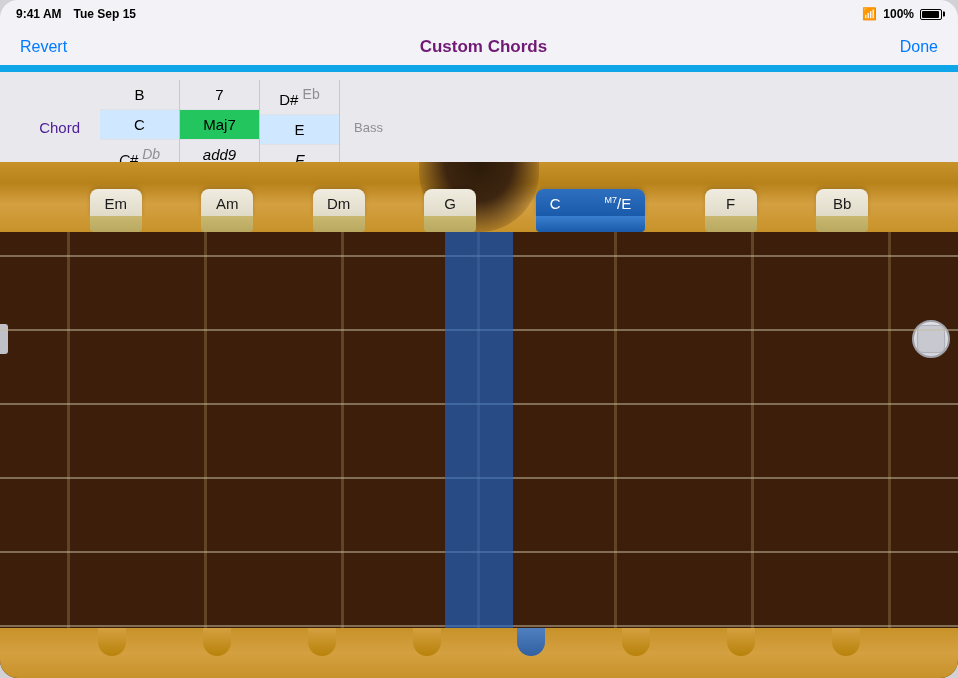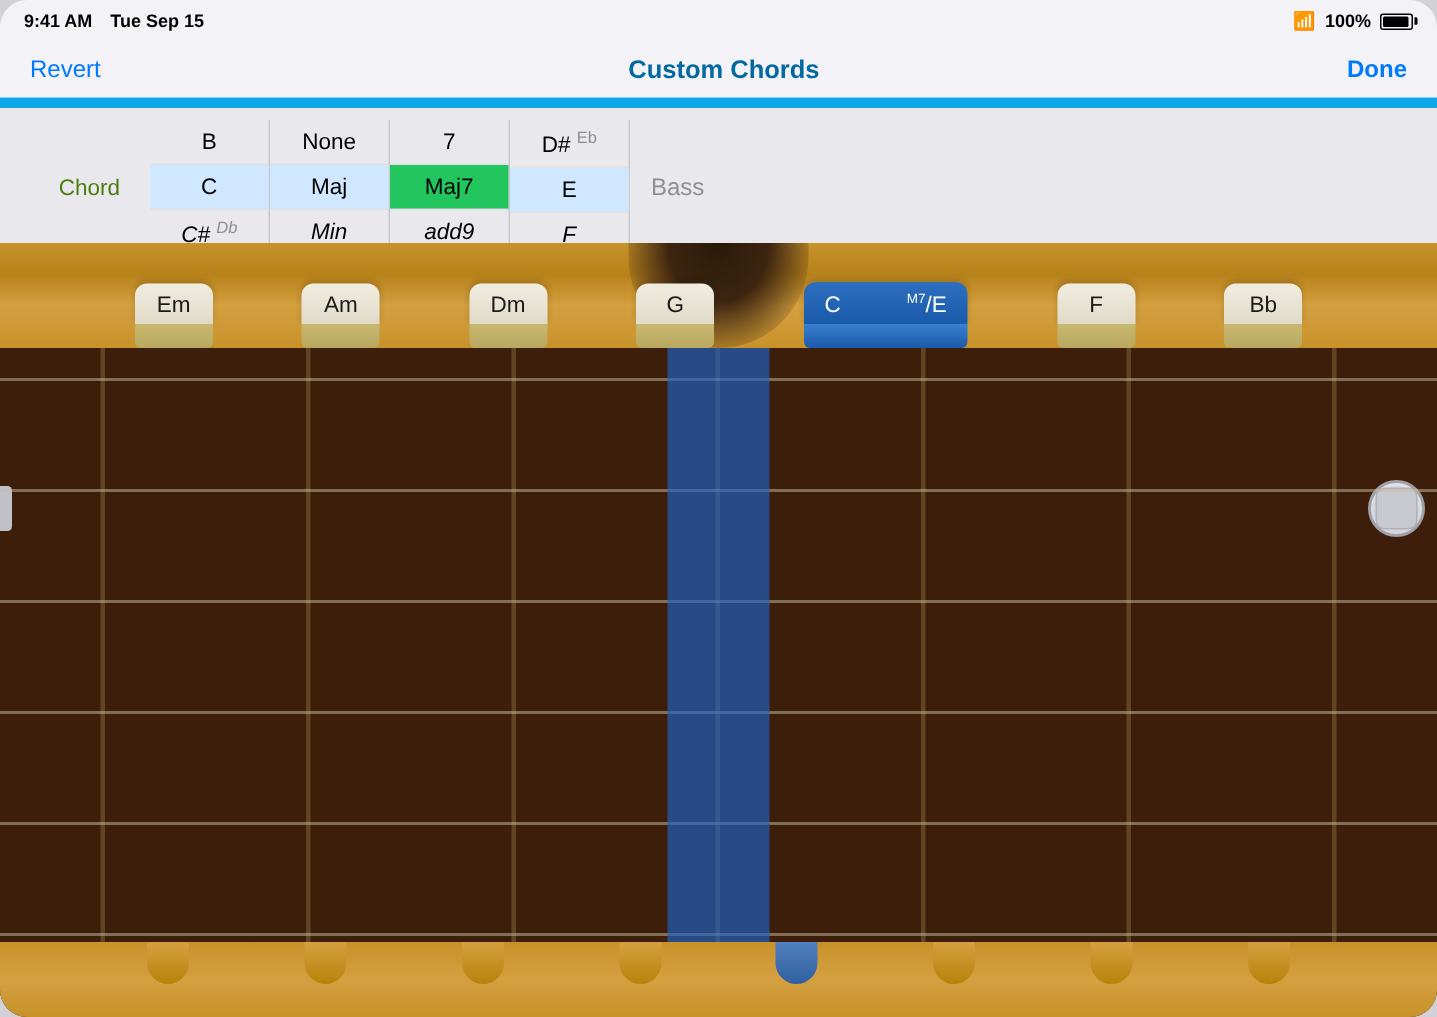--- a/index.html
+++ b/index.html
@@ -50,33 +50,33 @@
       color: #007aff;
       font-size: 16px;
       cursor: pointer;
       background: none;
       border: none;
       font-family: inherit;
     }
     .nav-title {
       font-size: 17px;
       font-weight: 600;
-      color: #0369a1;
+      color: #701a75;
     }
 
     
     .chord-picker {
       background: #e8e8ed;
       padding: 8px 0;
       display: flex;
       align-items: center;
       border-bottom: 1px solid #c8c8cc;
     }
     .chord-label {
-      color: #4d7c0f;
+      color: #4c1d95;
       font-size: 15px;
       padding: 0 20px;
       min-width: 100px;
       text-align: right;
     }
     .chord-columns {
       display: flex;
       flex: 1;
       gap: 0;
     }
@@ -92,29 +92,29 @@
       font-size: 15px;
       color: #000;
       cursor: pointer;
       white-space: nowrap;
       text-align: center;
       border-bottom: 1px solid #e0e0e5;
       position: relative;
     }
     .chord-cell:last-child { border-bottom: none; font-style: italic; }
     .chord-cell .sub {
-      font-size: 11px;
+      font-size: 14px;
       vertical-align: super;
       color: #8e8e93;
     }
     .bass-col {
       display: flex;
       align-items: center;
       padding: 0 14px;
-      font-size: 16px;
+      font-size: 13px;
       color: #8e8e93;
       min-width: 60px;
     }
 
     
     .wood-top {
       height: 70px;
       background: linear-gradient(180deg, #c8922a 0%, #b8821a 30%, #d4a040 60%, #c8922a 100%);
       position: relative;
       display: flex;
@@ -278,38 +278,33 @@
     <span>100%</span>
     <div class="battery-icon">
       <div class="battery-fill"></div>
     </div>
   </div>
 </div>
 
 <div class="nav-bar">
   <button class="nav-btn">Revert</button>
   <span class="nav-title">Custom Chords</span>
-  <button class="nav-btn" style="font-weight:700;">Done</button>
+  <button class="nav-btn" style="font-weight:400;">Done</button>
 </div>
 
 <div class="chord-picker">
   <div class="chord-label">Chord</div>
   <div class="chord-columns">
 
     <div class="chord-col">
       <div class="chord-cell">B</div>
       <div class="chord-cell" style="background:#d0e8ff;">C</div>
       <div class="chord-cell">C# <span class="sub">Db</span></div>
     </div>
 
-    <div class="chord-col">
-      <div class="chord-cell">None</div>
-      <div class="chord-cell" style="background:#d0e8ff;">Maj</div>
-      <div class="chord-cell">Min</div>
-    </div>
 
     <div class="chord-col">
       <div class="chord-cell">7</div>
       <div class="chord-cell" style="background:#22c55e;">Maj7</div>
       <div class="chord-cell">add9</div>
     </div>
 
     <div class="chord-col">
       <div class="chord-cell">D# <span class="sub">Eb</span></div>
       <div class="chord-cell" style="background:#d0e8ff;">E</div>

